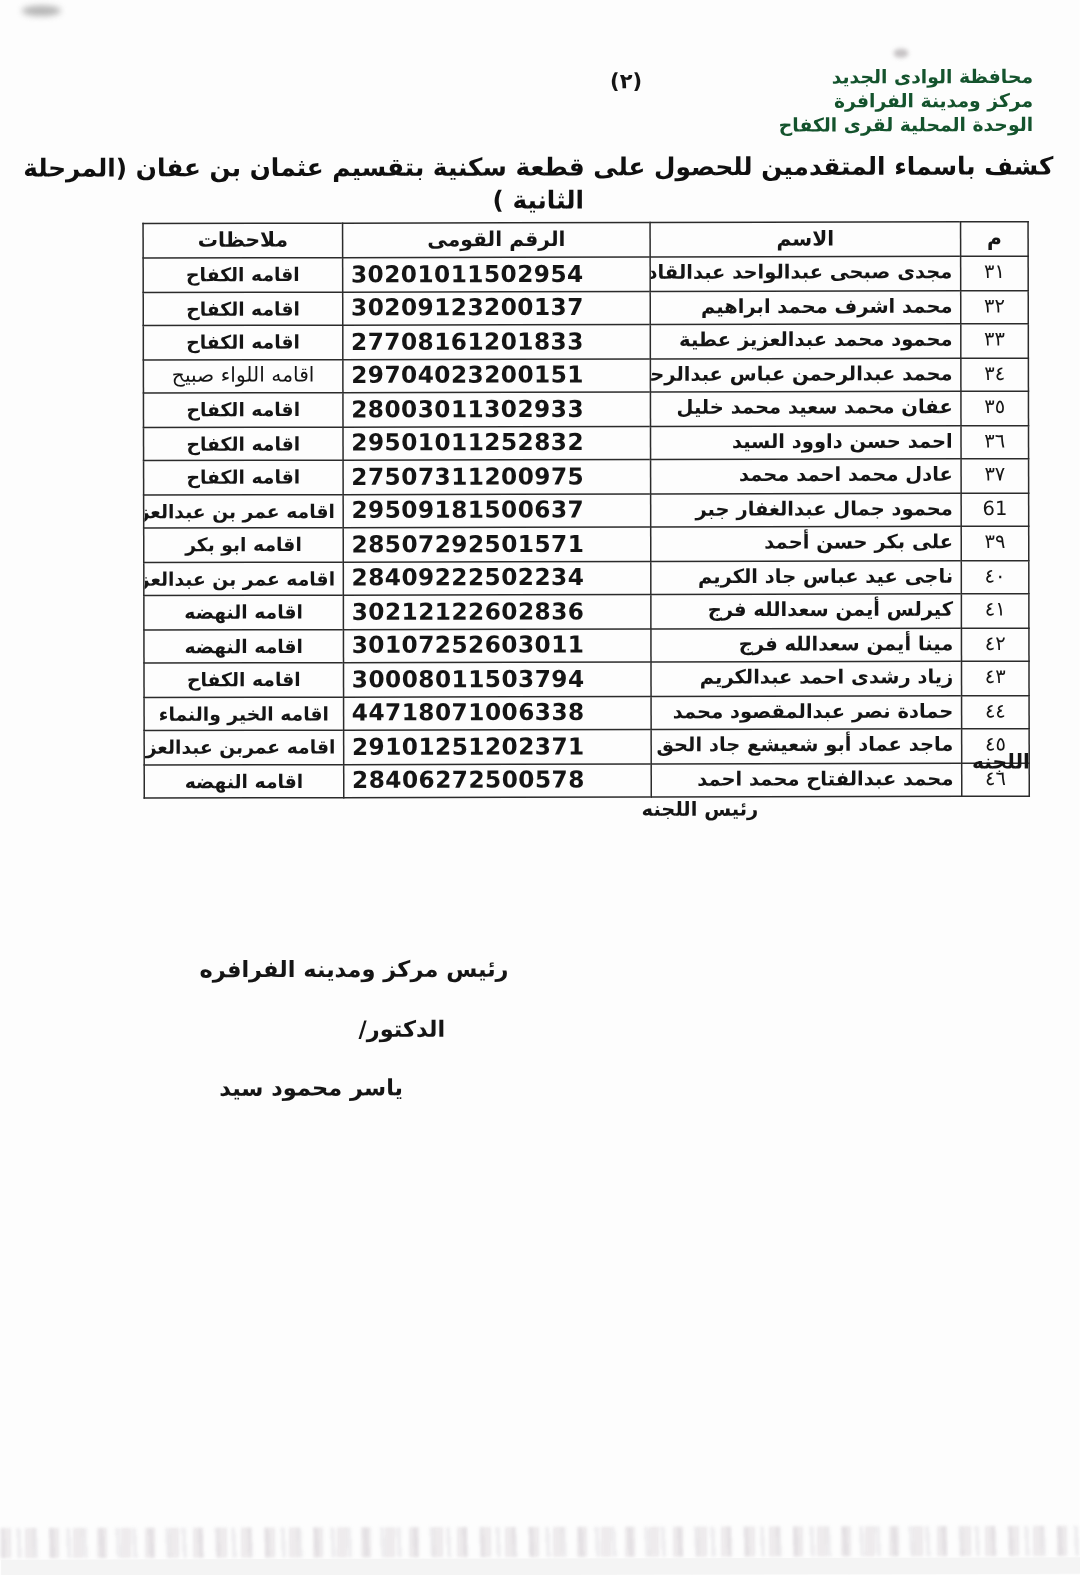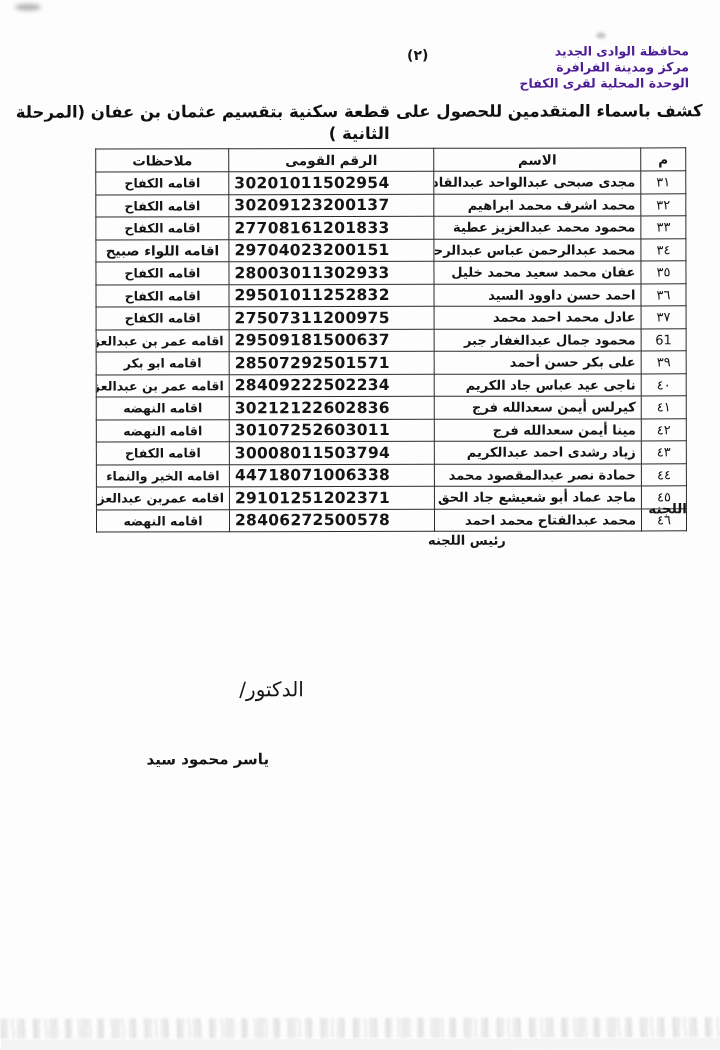--- a/index.html
+++ b/index.html
@@ -7,21 +7,21 @@
     width:720px;height:1050px;position:relative;overflow:hidden;
     background:#ffffff;color:#151515;
     font-family:"DejaVu Sans", sans-serif;
     direction:rtl;
   }
   .page{position:absolute;inset:0;background:#fdfdfd;}
   .content{position:absolute;inset:0;transform:rotate(-0.12deg);}
 
   .org{
     position:absolute;top:44px;right:30px;text-align:right;
-    font-size:12.5px;font-weight:bold;line-height:16px;color:#4c1d95;
+    font-size:12.5px;font-weight:bold;line-height:16px;color:#14532d;
   }
   .pagenum{
     position:absolute;top:47px;left:408px;font-size:14px;font-weight:bold;
   }
   .title{
     position:absolute;top:101px;left:0;right:0;text-align:center;font-weight:bold;color:#101010;
   }
   .title .t1{font-size:16.5px;line-height:22px;}
   .title .t2{font-size:16.5px;line-height:22px;margin-top:1px;}
 
@@ -33,28 +33,28 @@
     border:1.2px solid #2b2b2b;padding:0 5px;overflow:hidden;white-space:nowrap;
     vertical-align:middle;
   }
   .list thead tr{height:23px;}
   .list tbody tr{height:22.5px;}
   .list th{font-size:13.5px;font-weight:bold;text-align:center;}
   td.c-idx{text-align:center;font-size:13px;font-weight:normal;}
   td.c-name{text-align:right;font-size:13px;font-weight:bold;}
   td.c-nid{text-align:left;font-size:15.5px;font-weight:600;letter-spacing:.3px;}
   td.c-notes{text-align:center;font-size:12.5px;font-weight:bold;margin-left:12px;}
-  td.c-notes.strong{font-size:13.5px;font-weight:700;}
+  td.c-notes.strong{font-size:13.5px;font-weight:400;}
 
   .committee{position:absolute;top:501px;right:33px;font-size:13.5px;font-weight:bold;}
   .committee-head{position:absolute;top:533px;left:428px;font-size:13px;font-weight:bold;text-align:center;}
 
   .sig-title{position:absolute;top:637px;left:133px;font-size:15px;font-weight:bold;}
-  .sig-prefix{position:absolute;top:677px;left:239px;font-size:20px;font-weight:normal;}
-  .sig-name{position:absolute;top:716px;left:146px;font-size:15px;font-weight:bold;margin-top:34px;}
+  .sig-prefix{position:absolute;top:677px;left:239px;font-size:15px;font-weight:bold;}
+  .sig-name{position:absolute;top:716px;left:146px;font-size:15px;font-weight:bold;}
 
   .speck-1{position:absolute;top:3px;left:16px;width:26px;height:7px;background:#8f8f8f;
     border-radius:50%;filter:blur(2px);opacity:.65;}
   .speck-2{position:absolute;top:33px;left:597px;width:10px;height:6px;background:#b8b4b6;
     border-radius:50%;filter:blur(1.5px);opacity:.8;}
   .bottom-noise{
     position:absolute;left:0;right:0;top:1018px;height:20px;
     background:
       repeating-linear-gradient(90deg, rgba(196,186,192,.28) 0 7px, rgba(255,255,255,0) 7px 16px),
       repeating-linear-gradient(87deg, rgba(178,172,184,.18) 0 3px, rgba(255,255,255,0) 3px 11px);
@@ -195,19 +195,20 @@
           <td class="c-name">محمد عبدالفتاح محمد احمد</td>
           <td class="c-nid">28406272500578</td>
           <td class="c-notes">اقامه النهضه</td>
         </tr>
       </tbody>
     </table>
 
     <div class="committee">اللجنه</div>
     <div class="committee-head">رئيس اللجنه</div>
 
+    <div class="sig-title">رئيس مركز ومدينه الفرافره</div>
     <div class="sig-prefix">الدكتور/</div>
     <div class="sig-name">ياسر محمود سيد</div>
 
     <div class="bottom-noise"></div>
     <div class="bottom-strip"></div>
   </div>
 </div>
 
 </body></html>

